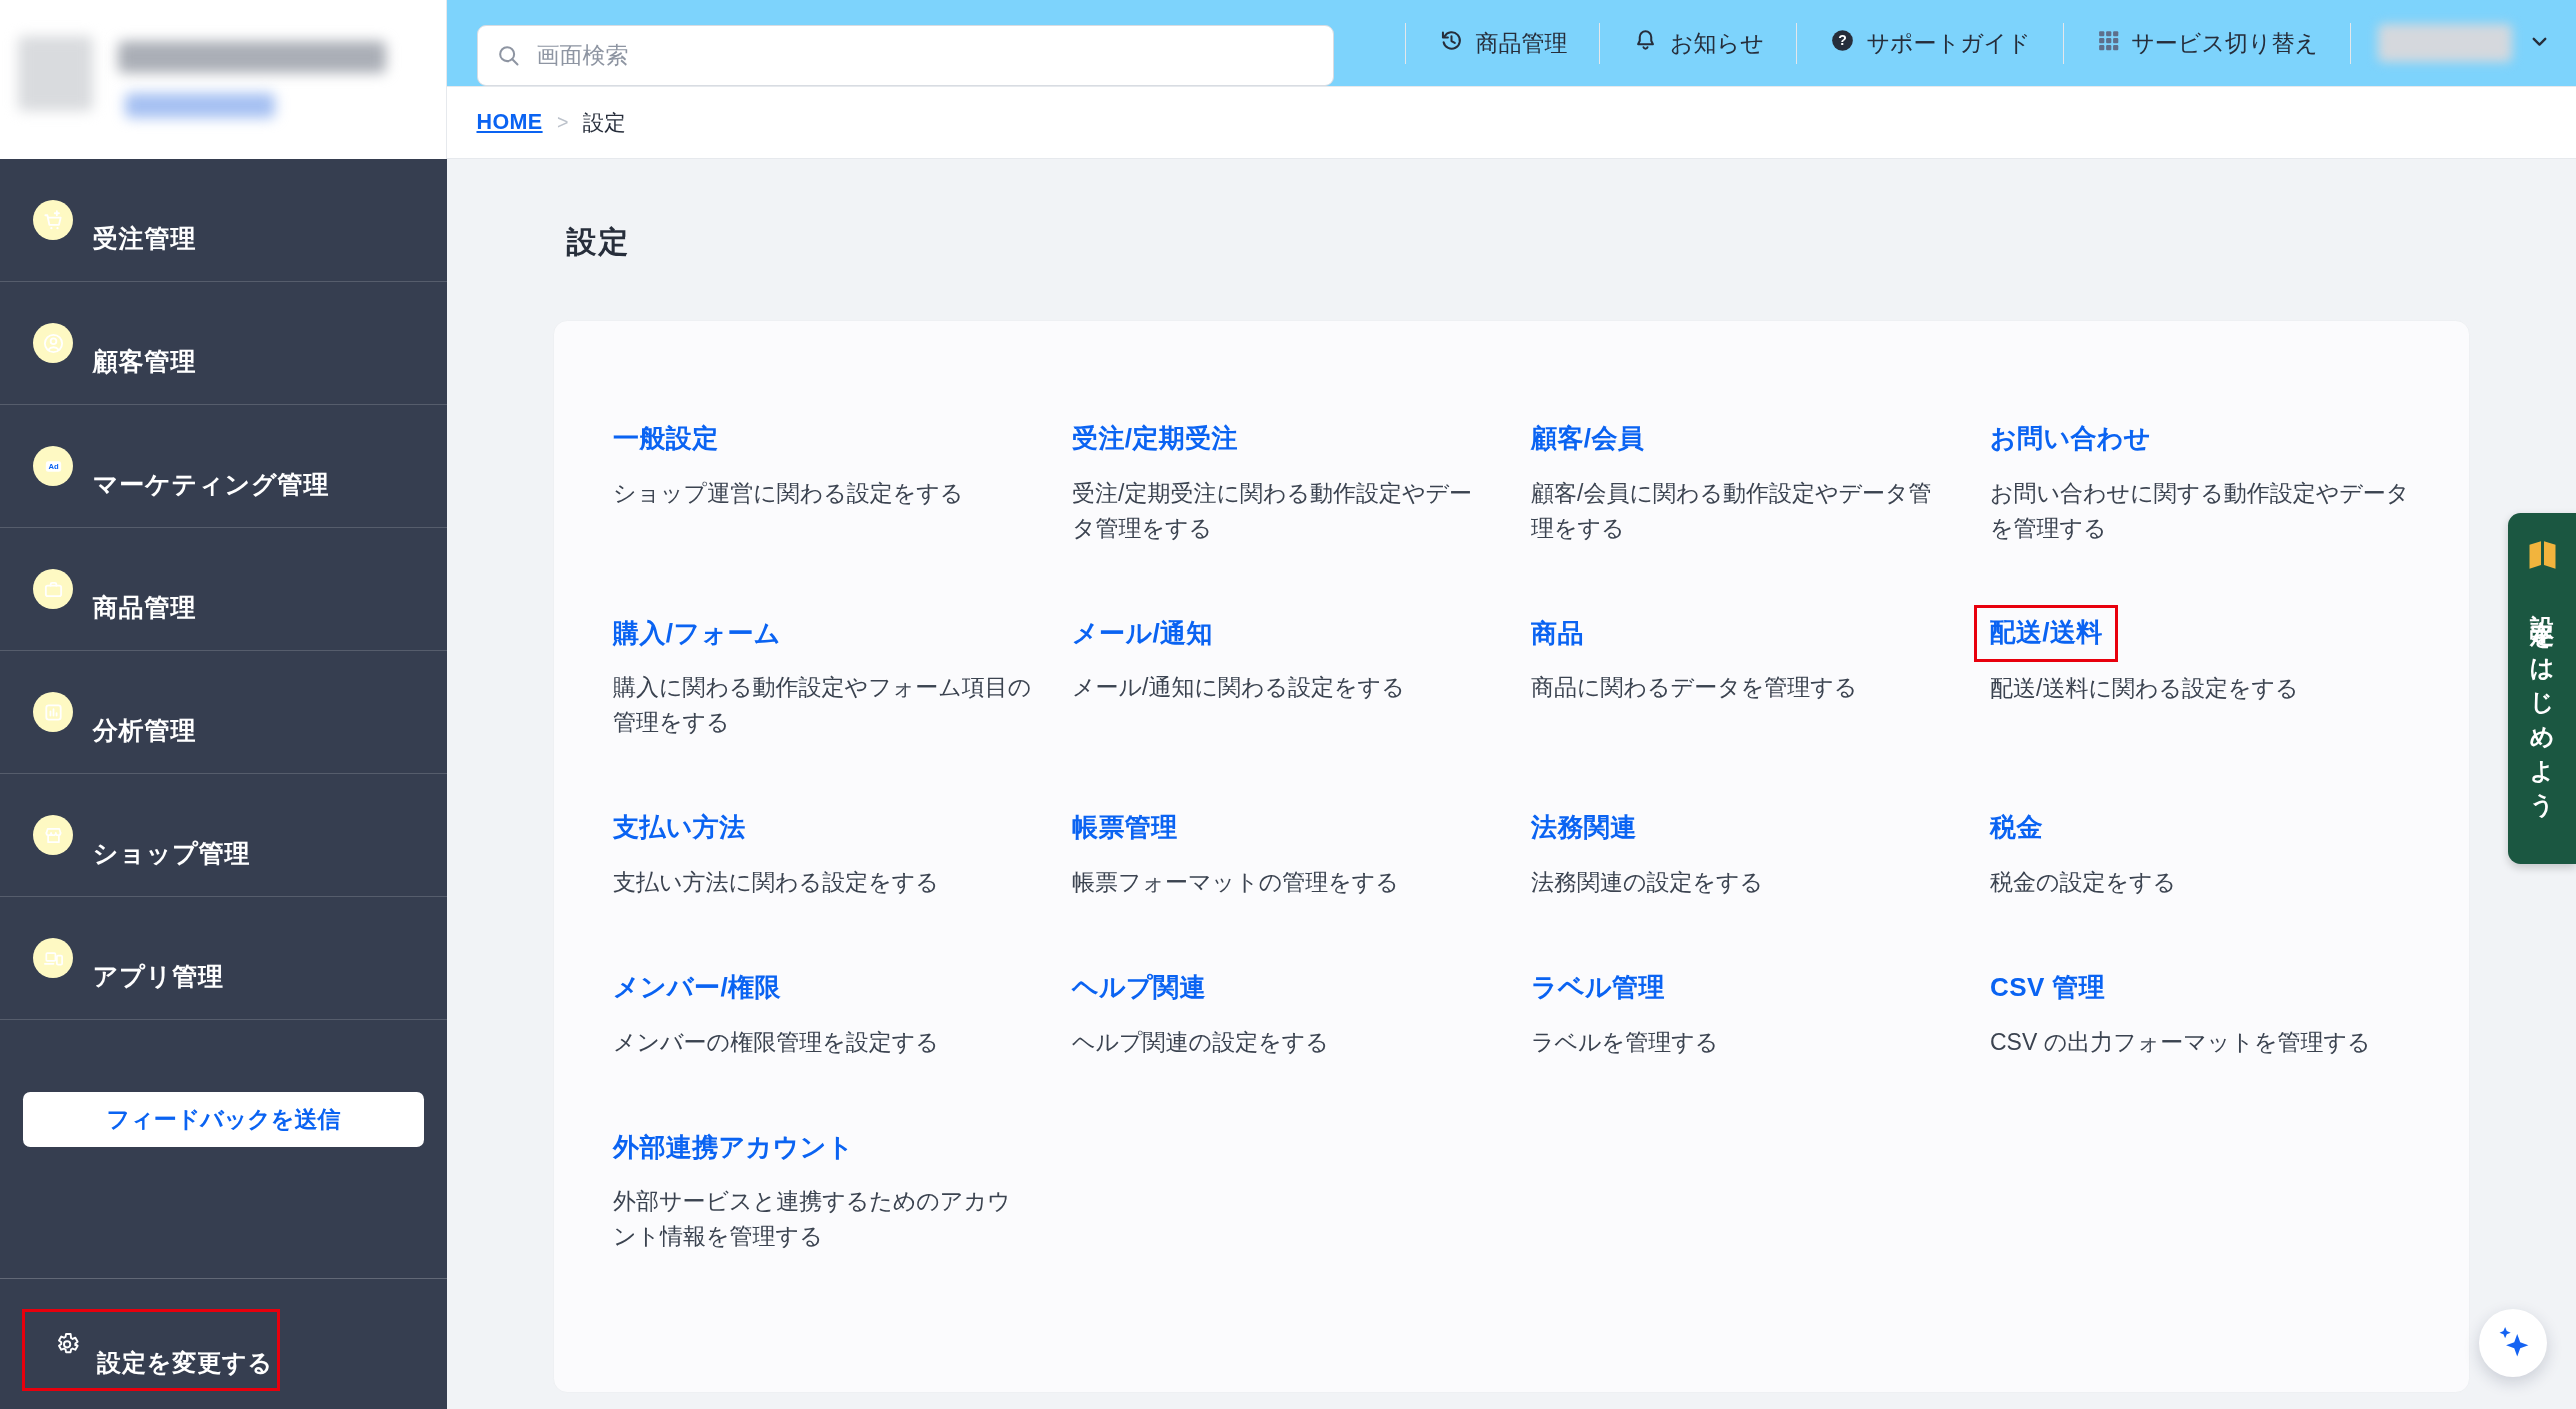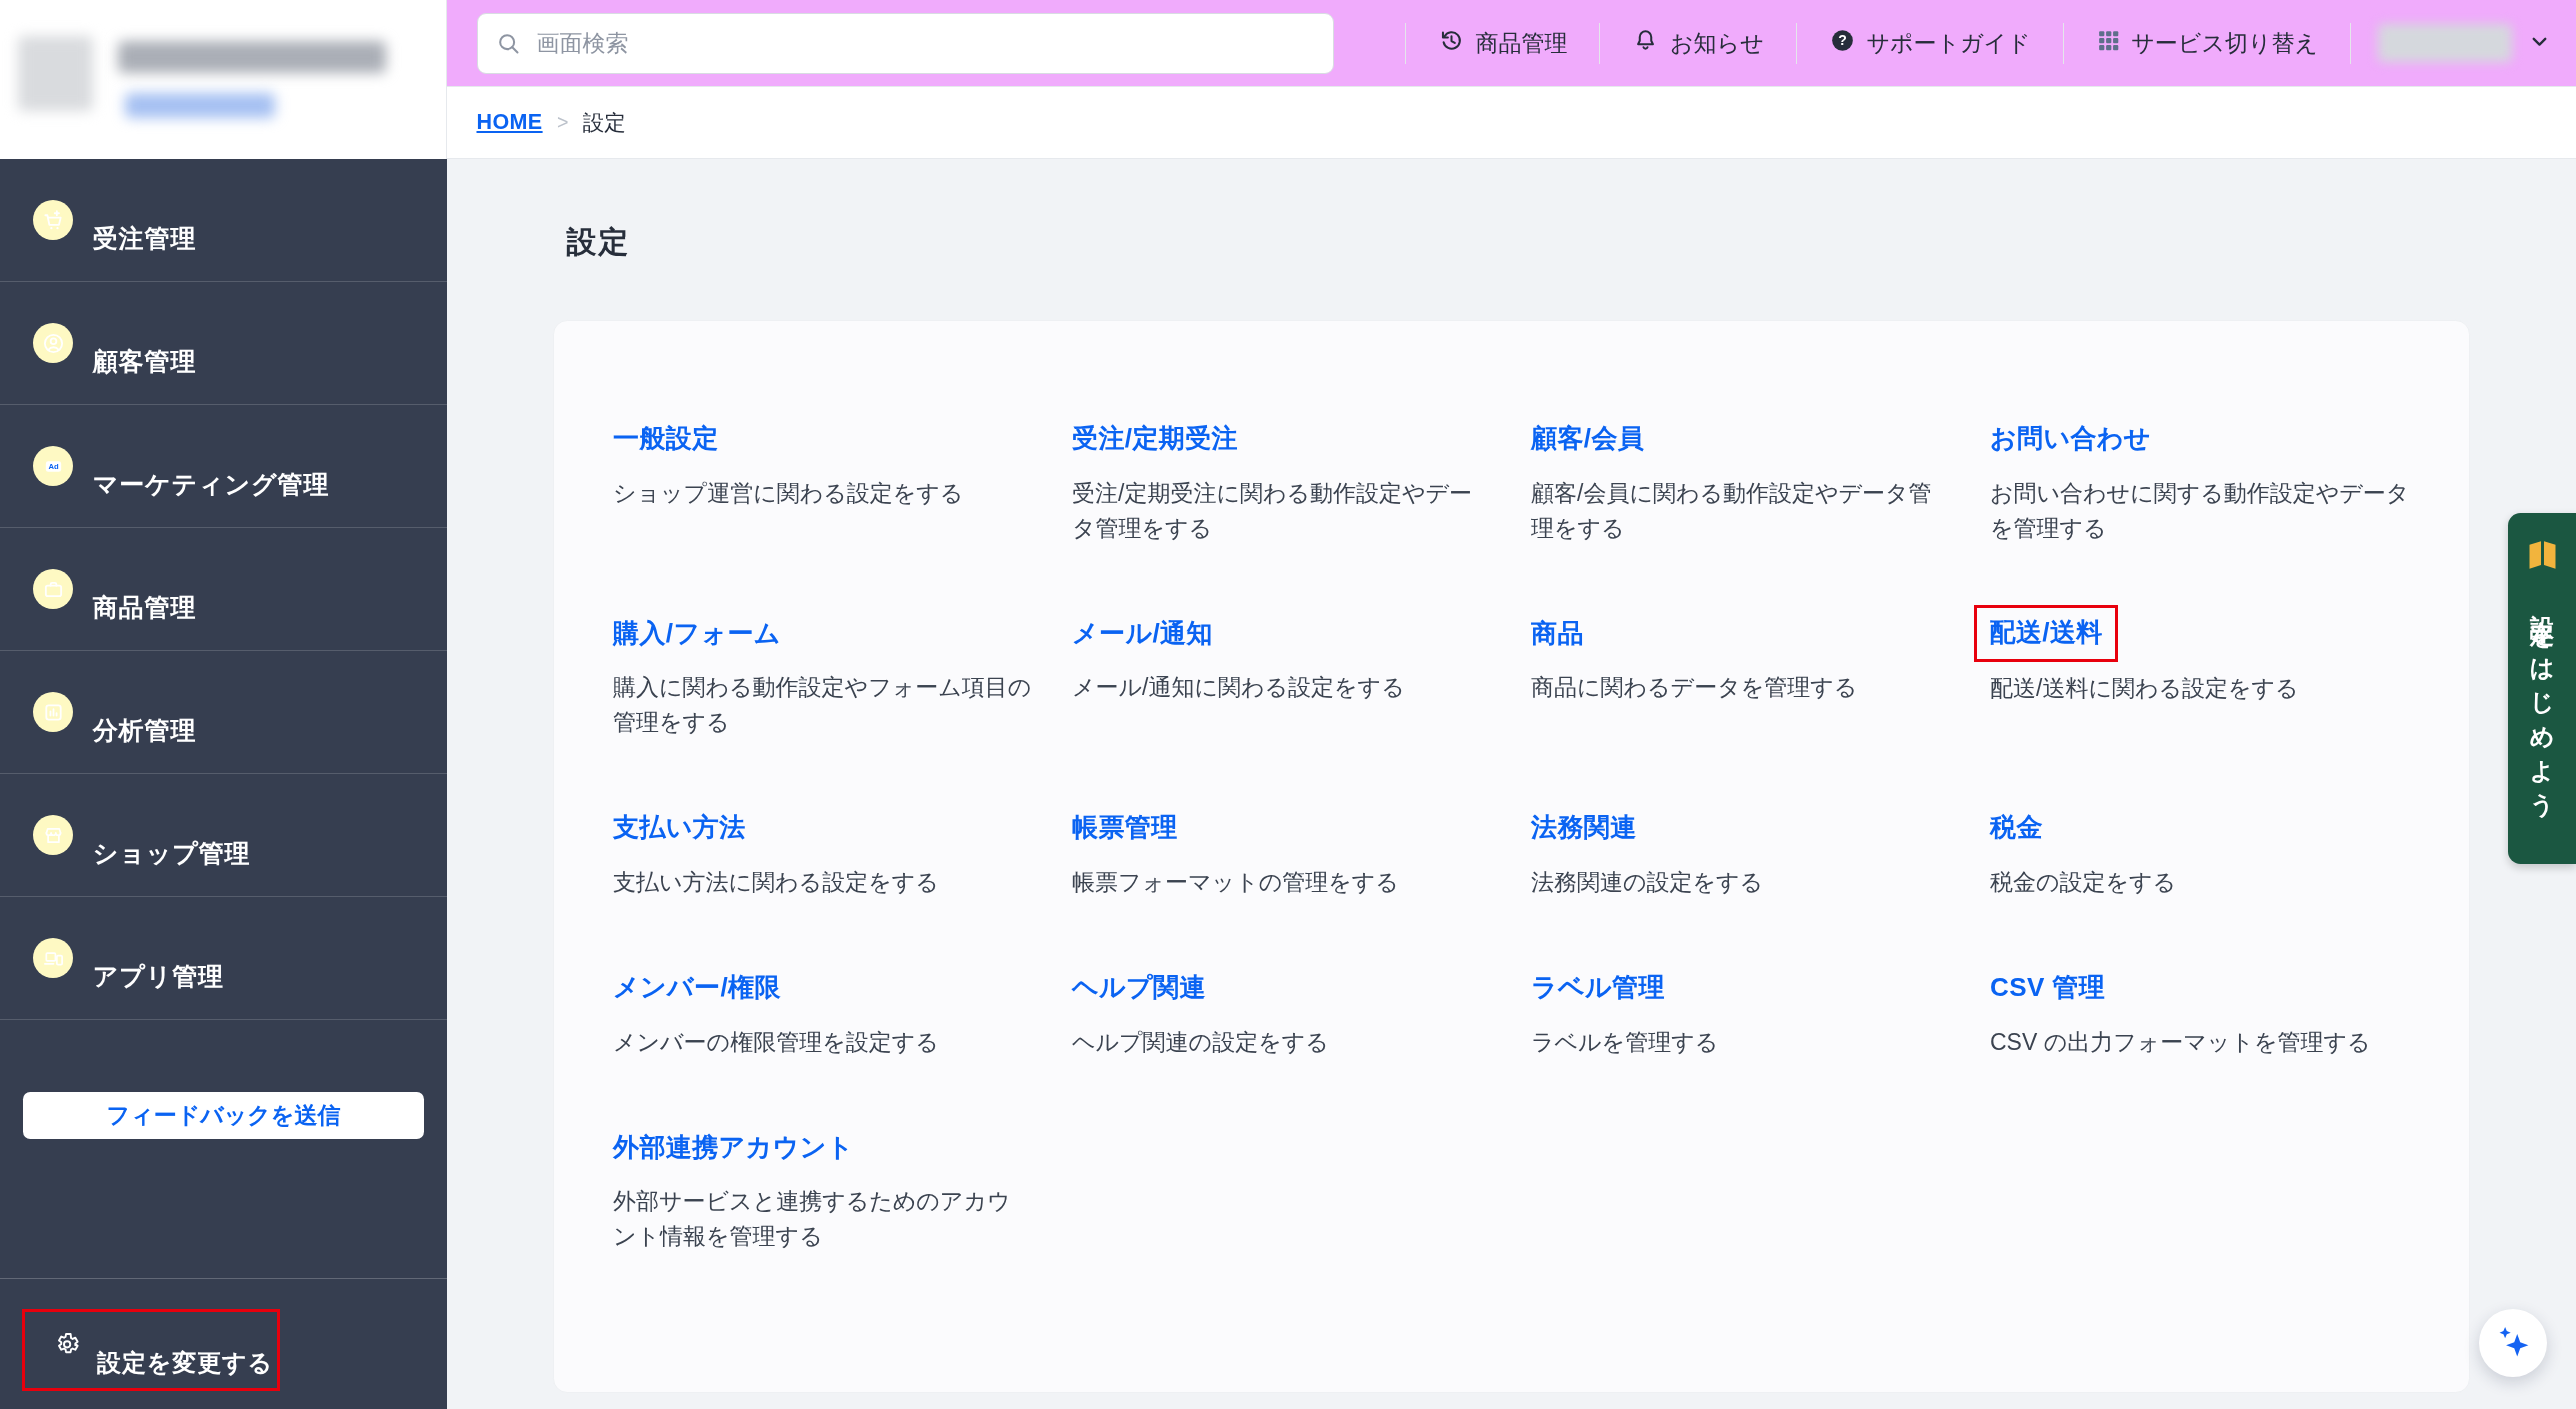--- a/index.html
+++ b/index.html
@@ -15,34 +15,34 @@
   .sb-brand { left:118px; top:41px; width:268px; height:32px; background:#AAAEB6; }
   .sb-sublink { left:125px; top:93px; width:150px; height:25px; background:#A5C0F2; }
 
   .sb-nav { display:flex; flex-direction:column; }
   .sb-item { height:123px; display:flex; align-items:center; padding-left:33px; gap:19.7px;
              border-bottom:0.9px solid rgba(255,255,255,0.16); cursor:pointer; }
   .sb-icon-circle { width:40px; height:40px; min-width:40px; border-radius:50%; background:#fef9c3;
                     display:flex; align-items:center; justify-content:center; }
   .sb-label { color:#fff; font-size:25px; font-weight:700; letter-spacing:0.9px;margin-top:36px; }
 
-  .sb-feedback { margin:72px auto 0; width:401px; height:47px; background:#fff; border:none; border-radius:7.2px;
+  .sb-feedback { margin:72px auto 0; width:401px; height:55px; background:#fff; border:none; border-radius:7.2px;
                  color:#0A63F2; font-size:23px; font-weight:700; font-family:inherit; cursor:pointer;
                  display:flex; align-items:center; justify-content:center; }
   .sb-spacer { flex:1; }
   .sb-bottom { position:relative; height:132px; border-top:0.9px solid rgba(255,255,255,0.22);
                display:flex; align-items:center; padding-left:52px; gap:16px; cursor:pointer; }
   .sb-bottom .red-frame { position:absolute; left:21.5px; top:29.5px; width:258px; height:82px;
                           border:3.6px solid #E8000D; pointer-events:none; }
   .sb-bottom .sb-label { font-size:24px; }
 
   
   .right-col { flex:1; display:flex; flex-direction:column; min-width:0; }
 
-  .topbar { height:87px; background:#f0abfc; border-bottom:0.9px solid #E6E9ED; display:flex; align-items:center; }
+  .topbar { height:87px; background:#7dd3fc; border-bottom:0.9px solid #E6E9ED; display:flex; align-items:flex-end; }
   .search-wrap { position:relative; margin-left:29.5px; width:857px; }
   .search-input { width:857px; height:61px; border:0.9px solid #D8DCE2; border-radius:9px;
                   font-size:23px; font-family:inherit; color:#2A3140; padding:0 18px 0 59px; background:#fff; outline:none; }
   .search-input::placeholder { color:#8E95A2; }
   .search-icon { position:absolute; left:18px; top:17px; }
   .tb-right { margin-left:auto; display:flex; align-items:center; height:100%; }
   .tb-item { display:flex; align-items:center; gap:10.7px; padding:0 32px; height:41px;
              border-left:0.9px solid #E4E7EB; color:#262D3A; font-size:23px; font-weight:500; cursor:pointer; white-space:nowrap; }
   .tb-user { display:flex; align-items:center; gap:16px; padding:0 25px 0 27px; height:41px;
              border-left:0.9px solid #E4E7EB; cursor:pointer; }

